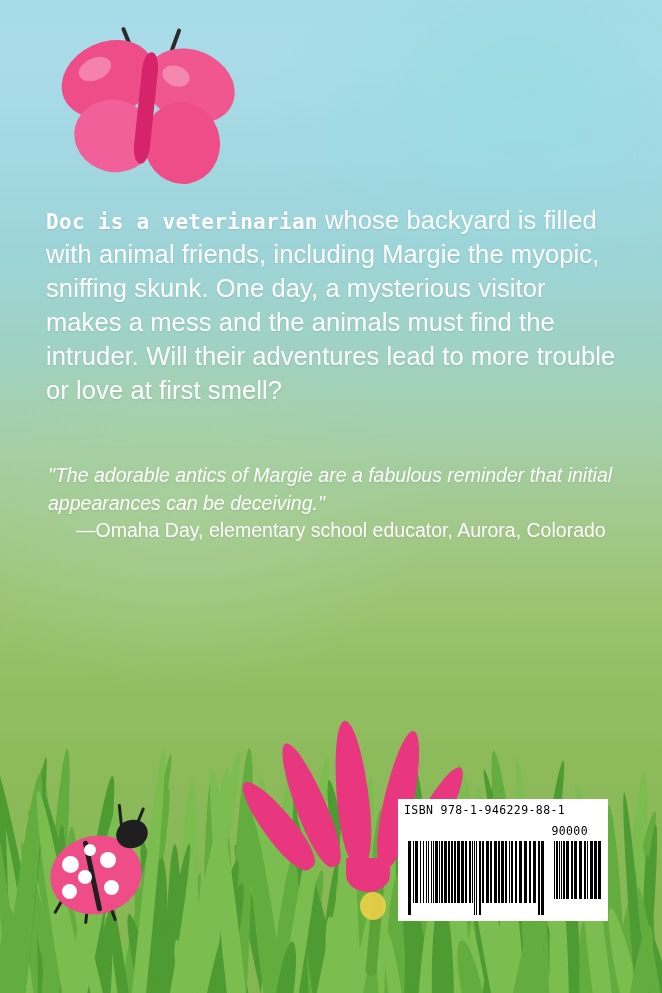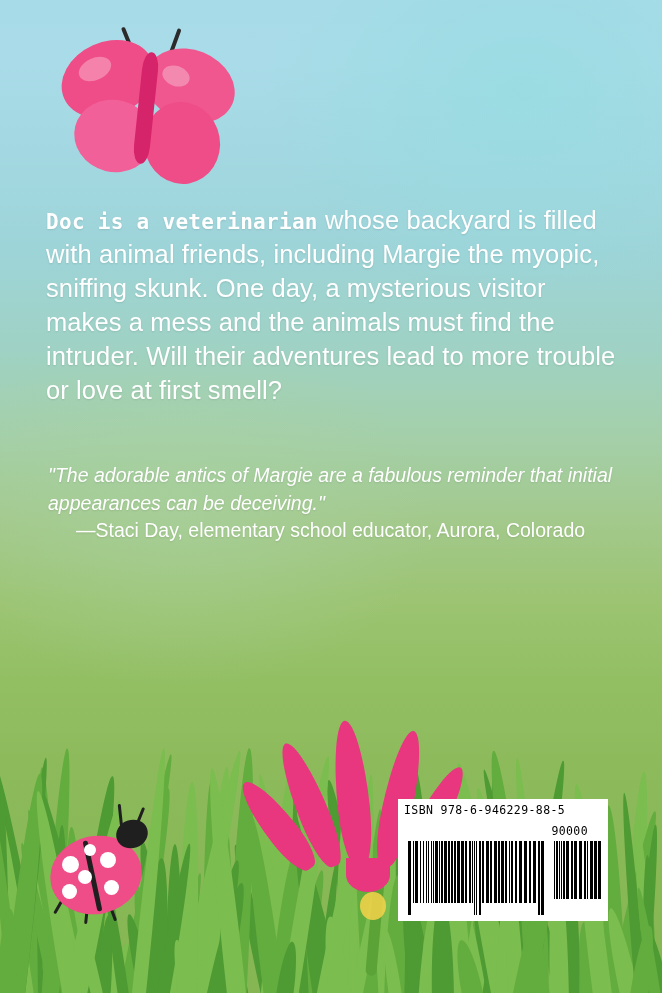--- a/index.html
+++ b/index.html
@@ -343,21 +343,21 @@
     <div class="body-seg"></div>
   </div>
 
   <div class="blurb">
     <span class="lead">Doc is a veterinarian</span><span> whose backyard is filled with animal friends, including Margie the myopic, sniffing skunk. One day, a mysterious visitor makes a mess and the animals must find the intruder. Will their adventures lead to more trouble or love at first smell?</span>
   </div>
 
   <div class="quotes">
     <div class="quote-block">
       <span>"The adorable antics of Margie are a fabulous reminder that initial appearances can be deceiving."</span>
-      <span class="quote-attrib">—Staci Day, elementary school educator, Aurora, Colorado</span>
+      <span class="quote-attrib">—Omaha Day, elementary school educator, Aurora, Colorado</span>
     </div>
   </div>
 
   <div class="grass" id="grass">
       <div class="blade" style="left: 371.337px; height: 83.095px; width: 12.9277px; transform: rotate(-1.5deg);"></div>
       <div class="blade" style="left: 43.4194px; height: 235.774px; width: 17.073px; transform: rotate(-2.3deg);"></div>
       <div class="blade dark" style="left: 521.253px; height: 191.488px; width: 10.919px; transform: rotate(0deg);"></div>
       <div class="blade dark" style="left: 446.936px; height: 91.5955px; width: 16.7248px; transform: rotate(-0.3deg);"></div>
       <div class="blade dark" style="left: 24.0496px; height: 247.824px; width: 21.6386px; transform: rotate(-9.9deg);"></div>
       <div class="blade" style="left: 639.877px; height: 97.8284px; width: 15.0309px; transform: rotate(1.3deg);"></div>
@@ -579,21 +579,21 @@
     <div class="lb-head"></div>
     <div class="lb-dot" style="left:20px; top:44px; width:17px; height:17px;"></div>
     <div class="lb-dot" style="left:20px; top:72px; width:15px; height:15px;"></div>
     <div class="lb-dot" style="left:36px; top:58px; width:14px; height:14px;"></div>
     <div class="lb-dot" style="left:58px; top:40px; width:16px; height:16px;"></div>
     <div class="lb-dot" style="left:62px; top:68px; width:15px; height:15px;"></div>
     <div class="lb-dot" style="left:42px; top:32px; width:12px; height:12px;"></div>
   </div>
 
   <div class="barcode-box">
-    <div class="isbn-line">ISBN 978-6-946229-88-5</div>
+    <div class="isbn-line">ISBN 978-1-946229-88-1</div>
     <div class="isbn-90000">90000</div>
     <div class="bars" id="bars">
         <div class="bar tall" style="left: 4px; width: 3px;"></div>
         <div class="bar short" style="left: 9px; width: 1px;"></div>
         <div class="bar short" style="left: 11px; width: 3px;"></div>
         <div class="bar short" style="left: 16px; width: 1px;"></div>
         <div class="bar short" style="left: 19px; width: 1px;"></div>
         <div class="bar short" style="left: 22px; width: 1px;"></div>
         <div class="bar short" style="left: 24px; width: 1px;"></div>
         <div class="bar short" style="left: 27px; width: 1px;"></div>

